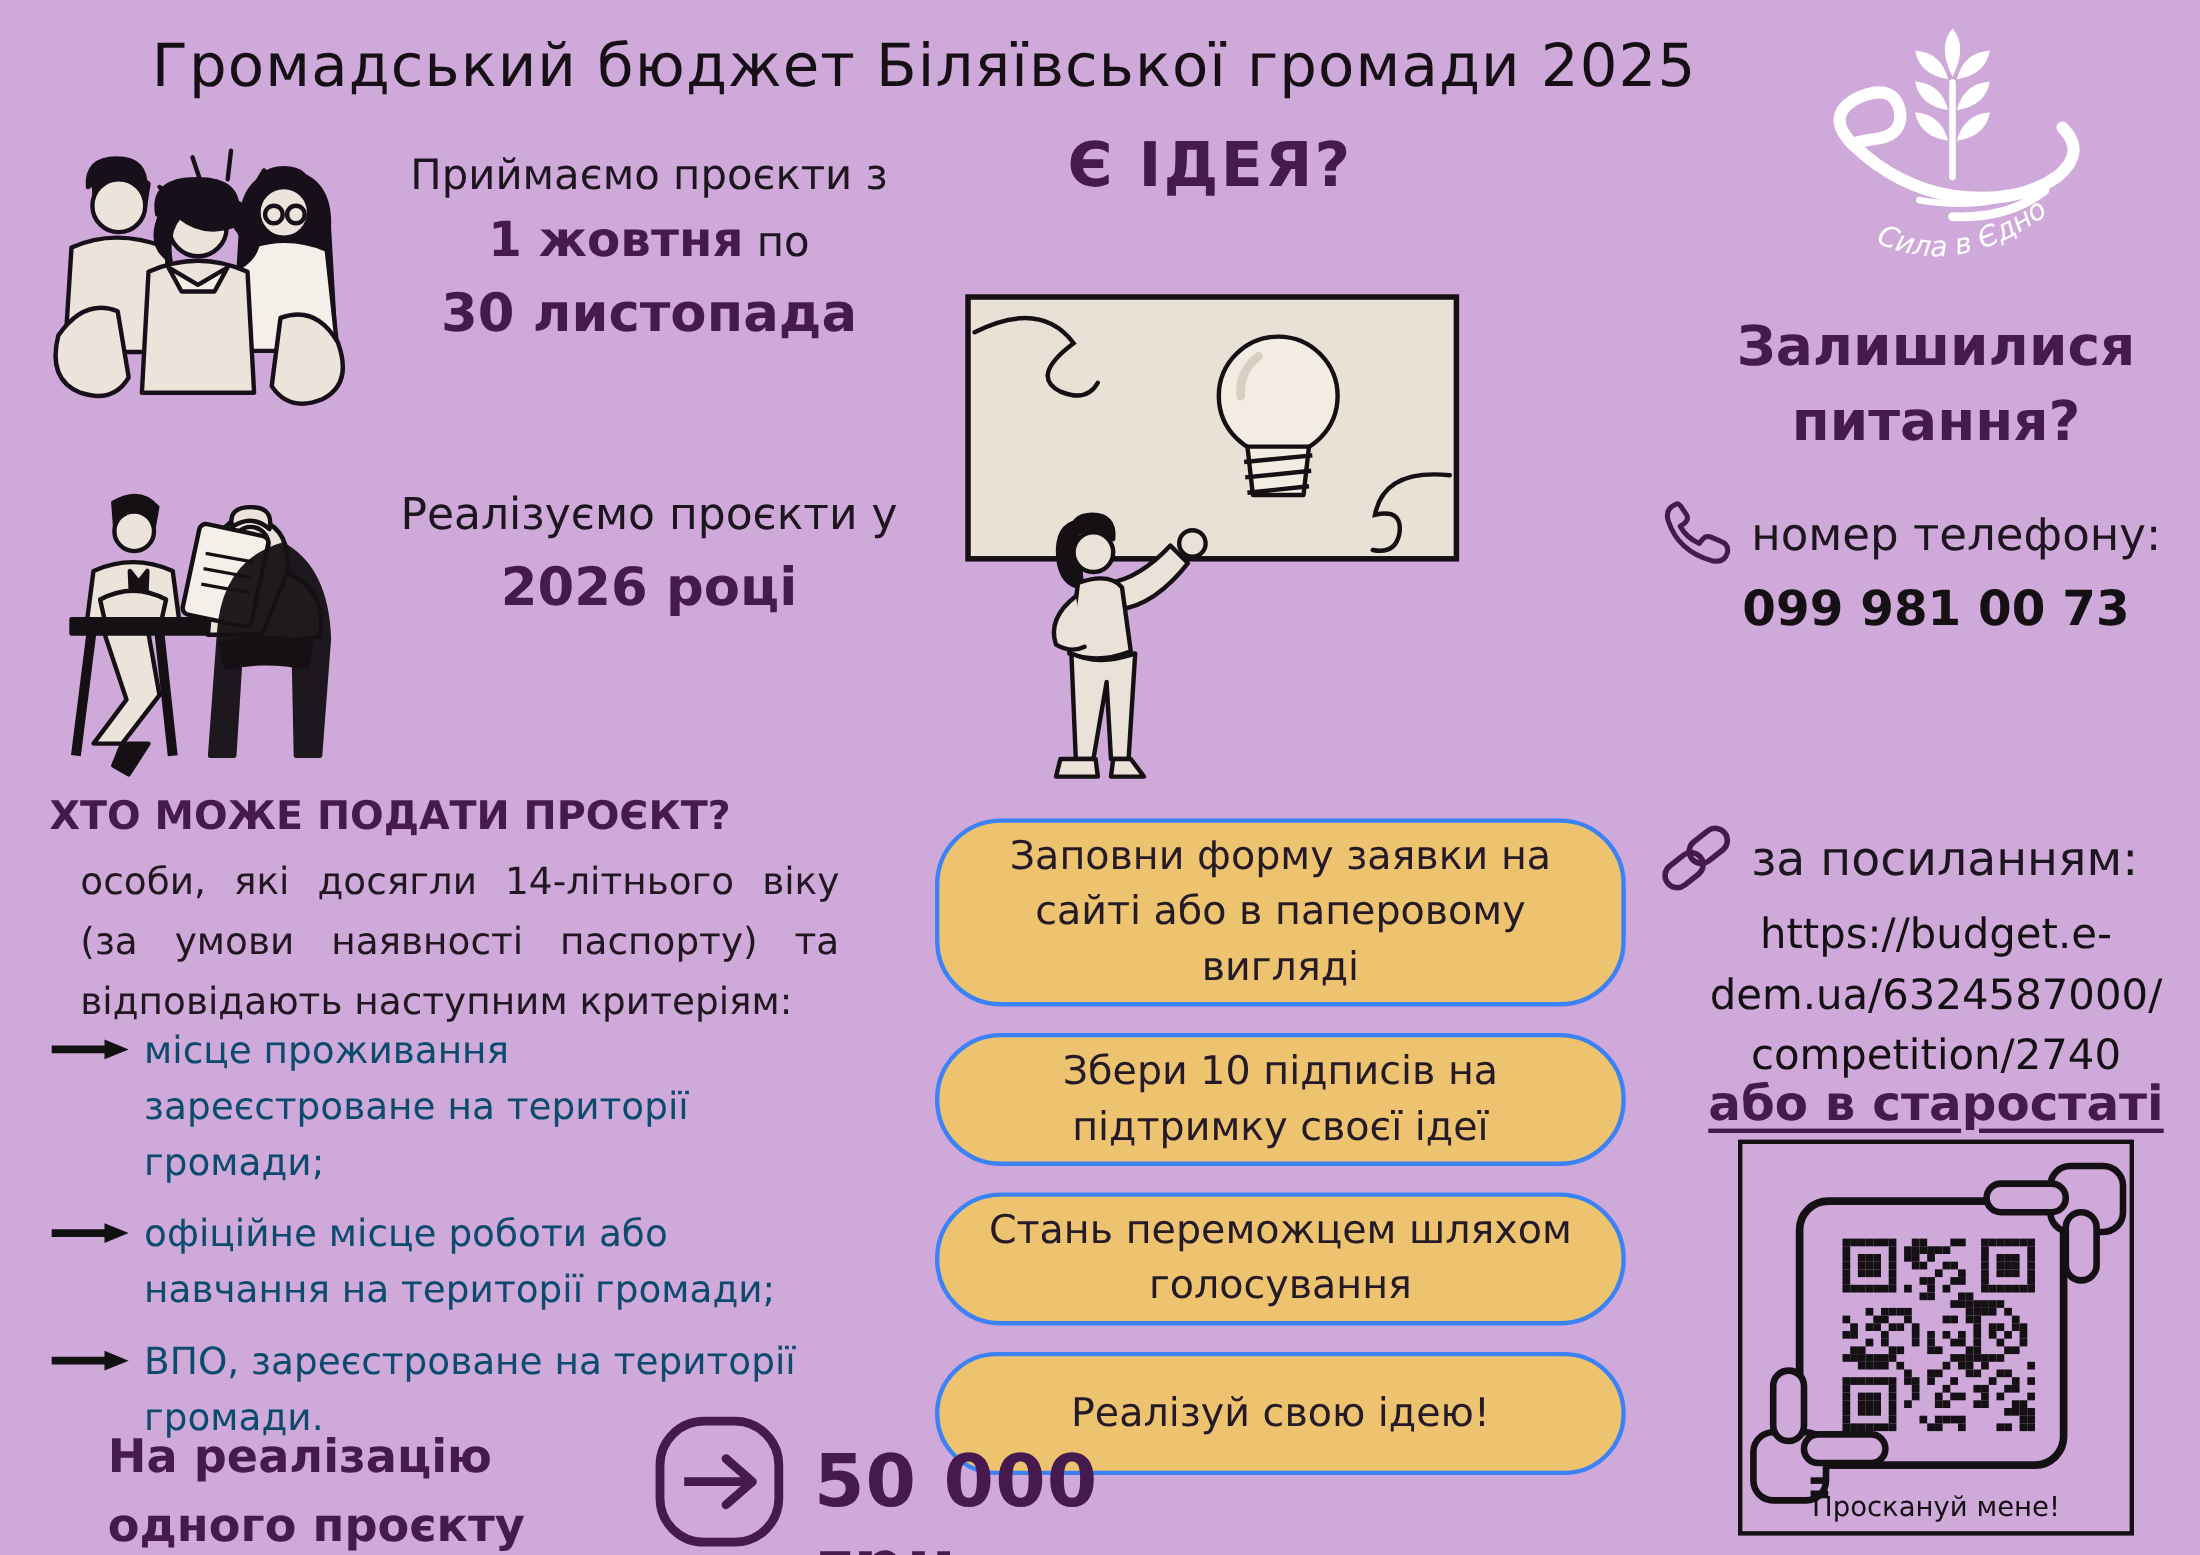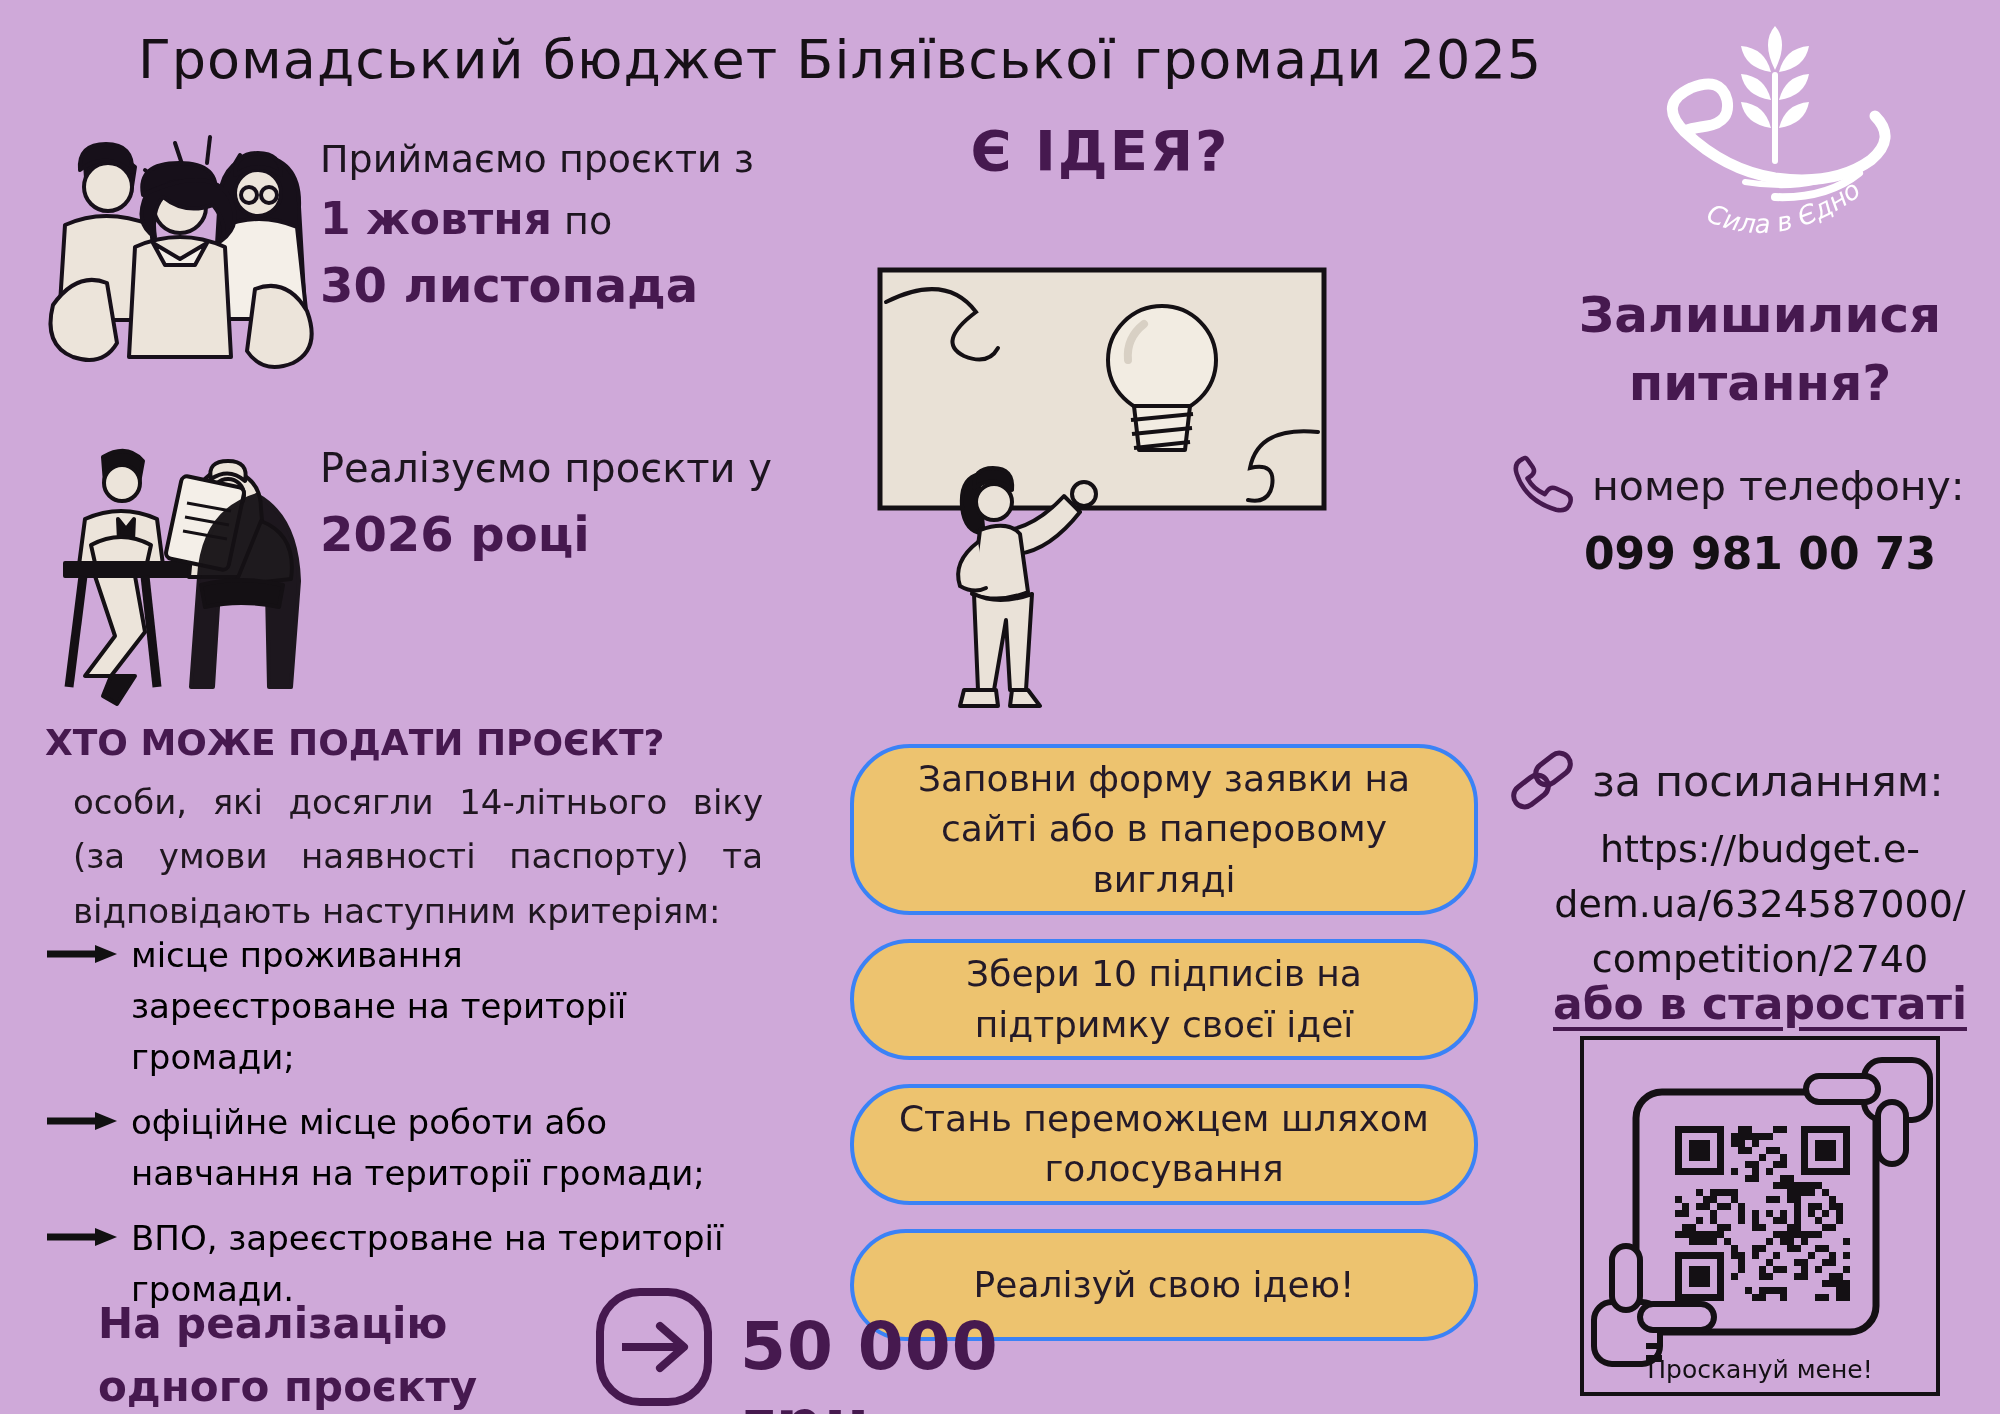--- a/index.html
+++ b/index.html
@@ -3,21 +3,21 @@
 <meta charset="utf-8">
 <style>
   html,body{margin:0;padding:0;background:#b98fc6;}
   .poster{
     position:relative;width:2000px;height:1414px;overflow:hidden;
     background:#cfa9d9;
     font-family:"DejaVu Sans","Liberation Sans",sans-serif;
     color:#1d151f;
   }
   .abs{position:absolute;}
-  .center{}
+  .center{text-align:center;}
   .purple{color:#46194f;}
   .bold{font-weight:bold;}
 
   .title{top:28px;left:60px;width:1560px;font-size:54px;letter-spacing:1px;color:#161016;text-align:center;}
 
   .intake{top:132px;left:320px;width:540px;font-size:38px;line-height:1.45;}
   .intake .d1{font-size:44px;}
   .intake .d2{font-size:48px;}
 
   .idea-headline{top:118px;left:850px;width:500px;font-size:56px;font-weight:bold;letter-spacing:2px;text-align:center;}
@@ -36,21 +36,21 @@
 
   .qr-box{top:1036px;left:1580px;width:352px;height:352px;border:4px solid #141014;background:#cfa9d9;}
   .qr-caption{position:absolute;bottom:8px;left:0;width:100%;font-size:25px;color:#141014;text-align:center;}
 
   .elig{left:45px;width:690px;}
   .elig-title{top:722px;font-size:36px;}
   .elig-intro{top:775px;font-size:34px;line-height:1.6;text-align:justify;color:#201720;margin-left:28px;}
   .bullets{top:930px;}
   .bullet{display:flex;align-items:flex-start;margin-bottom:14px;}
   .bullet svg{flex:0 0 auto;margin-top:14px;margin-right:12px;}
-  .bullet span{font-size:34px;line-height:1.5;color:#000000;}
+  .bullet span{font-size:34px;line-height:1.5;color:#0c4a6e;}
 
   .steps{left:850px;top:744px;width:628px;display:flex;flex-direction:column;gap:24px;}
   .step{
     min-height:112px;border:4px solid #3b82f6;border-radius:60px;background:#edc36f;
     display:flex;align-items:center;justify-content:center;
     font-size:36px;line-height:1.4;color:#241a28;text-align:center;padding:6px 40px;box-sizing:border-box;
   }
 
   .fund-label{top:1292px;left:98px;width:460px;font-size:42px;line-height:1.5;}
   .fund-amount{top:1308px;left:740px;width:420px;font-size:66px;letter-spacing:1px;}

